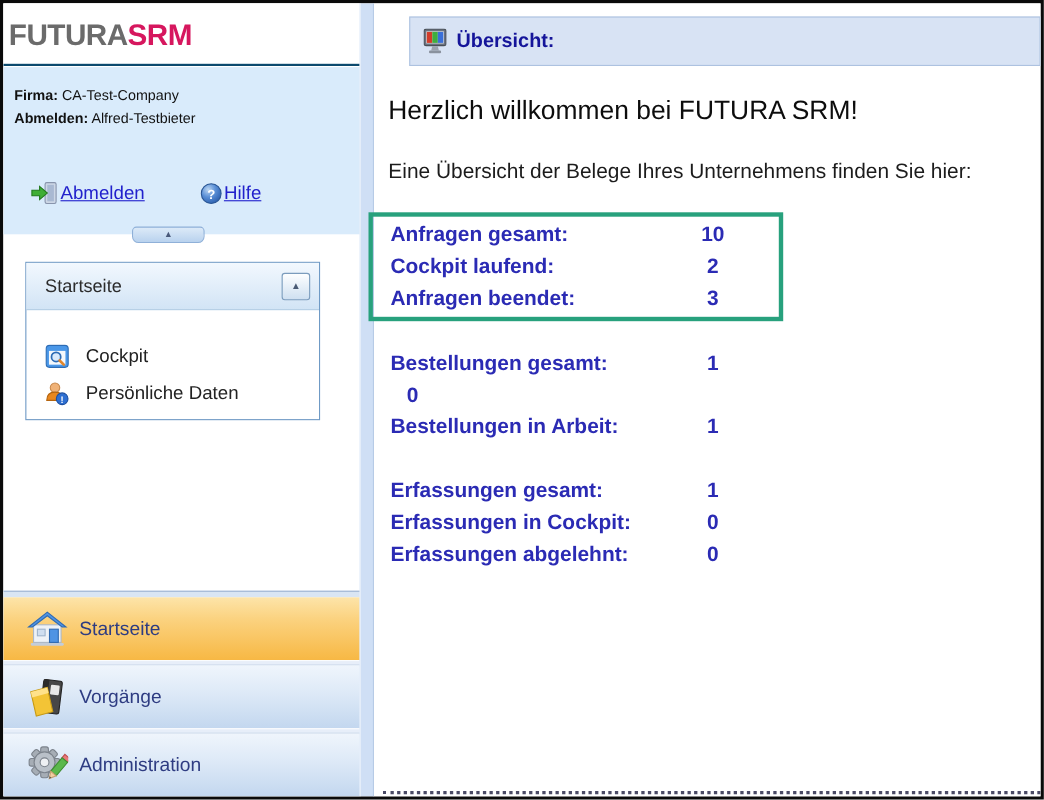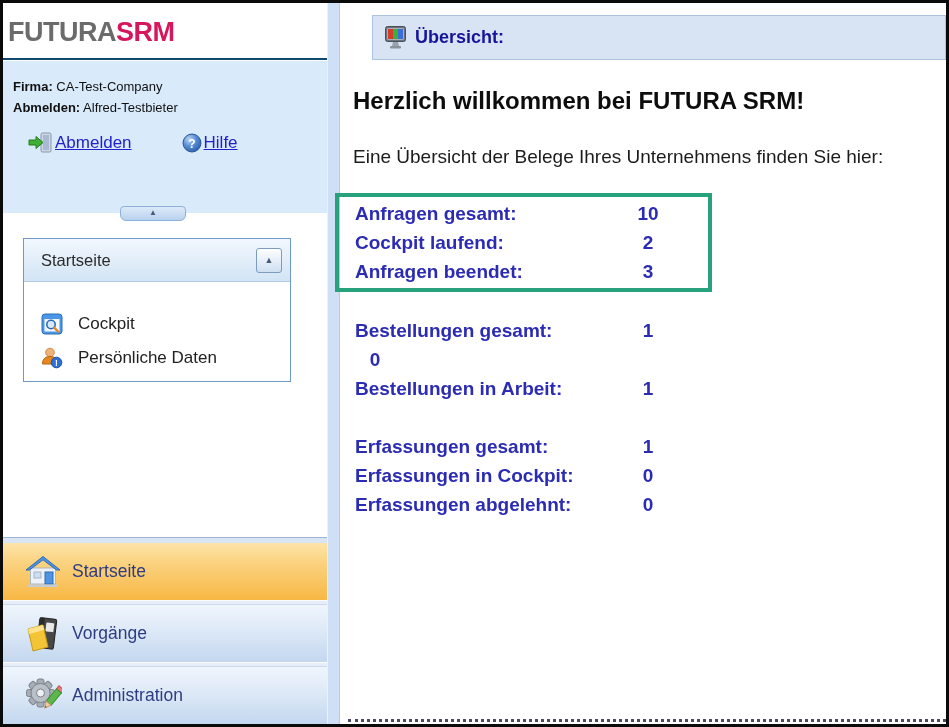--- a/index.html
+++ b/index.html
@@ -7,21 +7,21 @@
 
   
   .sidebar{position:absolute;left:0;top:0;width:324px;height:100%;background:#fff;}
   .logo-area{position:absolute;left:0;top:0;width:100%;height:57px;box-sizing:border-box;background:#fff;border-bottom:2px solid #0c4a6e;padding:14px 0 0 5px;}
   .logo{font-size:27px;font-weight:bold;letter-spacing:-0.5px;color:#6b6b6b;white-space:nowrap;}
   .logo .accent{color:#d6175e;}
 
   .user-panel{position:absolute;left:0;top:58px;width:100%;height:152px;background:#d9ebfb;}
   .user-info{padding:15px 0 0 10px;font-size:13px;color:#111;line-height:21px;}
   .user-info b{font-weight:bold;}
-  .links-row{margin-top:14px;padding-left:25px;display:flex;align-items:center;}
+  .links-row{margin-top:47px;padding-left:25px;display:flex;align-items:center;}
   .link{display:flex;align-items:center;color:#2121cc;font-size:17px;text-decoration:underline;cursor:pointer;white-space:nowrap;}
   .link + .link{margin-left:50px;}
   .link .icon{margin-right:2px;display:flex;}
   .collapse-tab{position:absolute;left:117px;bottom:-8px;width:66px;height:15px;box-sizing:border-box;background:linear-gradient(#dceaf8,#b9d2ee);border:1px solid #8fb0d8;border-radius:4px 4px 6px 6px;text-align:center;line-height:12px;font-size:8px;color:#49597a;cursor:pointer;}
 
   .accordion{position:absolute;left:20px;top:235px;width:268px;box-sizing:border-box;background:#fff;border:1px solid #6f9ac5;}
   .acc-header{height:42px;background:linear-gradient(#f2f8fe,#d2e4f5);border-bottom:1px solid #b0cbe4;display:flex;align-items:center;padding:0 8px 0 17px;font-size:16.5px;color:#2b2b2b;}
   .acc-btn{margin-left:auto;width:26px;height:25px;box-sizing:border-box;border:1px solid #7b9cbd;border-radius:3px;background:linear-gradient(#fdfeff,#cfe0f1);font-size:9px;color:#4a5a74;display:flex;align-items:center;justify-content:center;cursor:pointer;}
   .acc-list{padding:9px 0 6px;margin-top:16px;}
   .acc-item{height:34px;display:flex;align-items:center;padding-left:17px;font-size:17px;color:#222;cursor:pointer;}
@@ -35,21 +35,21 @@
   .nav-label{font-size:17.5px;color:#2e3c82;}
   .nav-divider{height:5px;box-sizing:border-box;background:#e7eef9;border-top:1px solid #fafcfe;border-bottom:1px solid #ccd9ea;}
 
   
   .splitter{position:absolute;left:324px;top:0;width:13px;height:100%;box-sizing:border-box;background:#cfdff5;border-left:1px solid #e9f1fb;border-right:1px solid #b7cbe6;cursor:col-resize;}
 
   
   .main{position:absolute;left:337px;top:0;right:0;bottom:0;background:#fff;}
   .section-header{position:absolute;left:8px;right:0;top:12px;height:45px;box-sizing:border-box;background:#d8e3f4;border:1px solid #adc2e0;display:flex;align-items:center;padding-left:12px;margin-left:24px;}
   .section-title{font-size:18px;font-weight:bold;color:#15159a;margin-left:9px;}
-  .welcome{position:absolute;left:13px;top:84px;font-size:24px;font-weight:bold;color:#0d0d0d;white-space:nowrap;}
+  .welcome{position:absolute;left:13px;top:84px;font-size:24px;font-weight:normal;color:#0d0d0d;white-space:nowrap;}
   .intro{position:absolute;left:13px;top:143px;font-size:19px;color:#1c1c1c;white-space:nowrap;}
 
   .stats-group{position:absolute;left:15px;width:313px;}
   .g1{top:196px;} .g2{top:313px;} .g3{top:429px;}
   .stat-row{height:29px;display:flex;align-items:center;font-size:19px;color:#2b2bb4;font-weight:bold;}
   .stat-label{flex:1;}
   .stat-value{width:40px;text-align:center;}
 
   .highlight-box{position:absolute;left:-5px;top:190px;width:377px;height:99px;box-sizing:border-box;border:4px solid #28a17d;pointer-events:none;}
 

